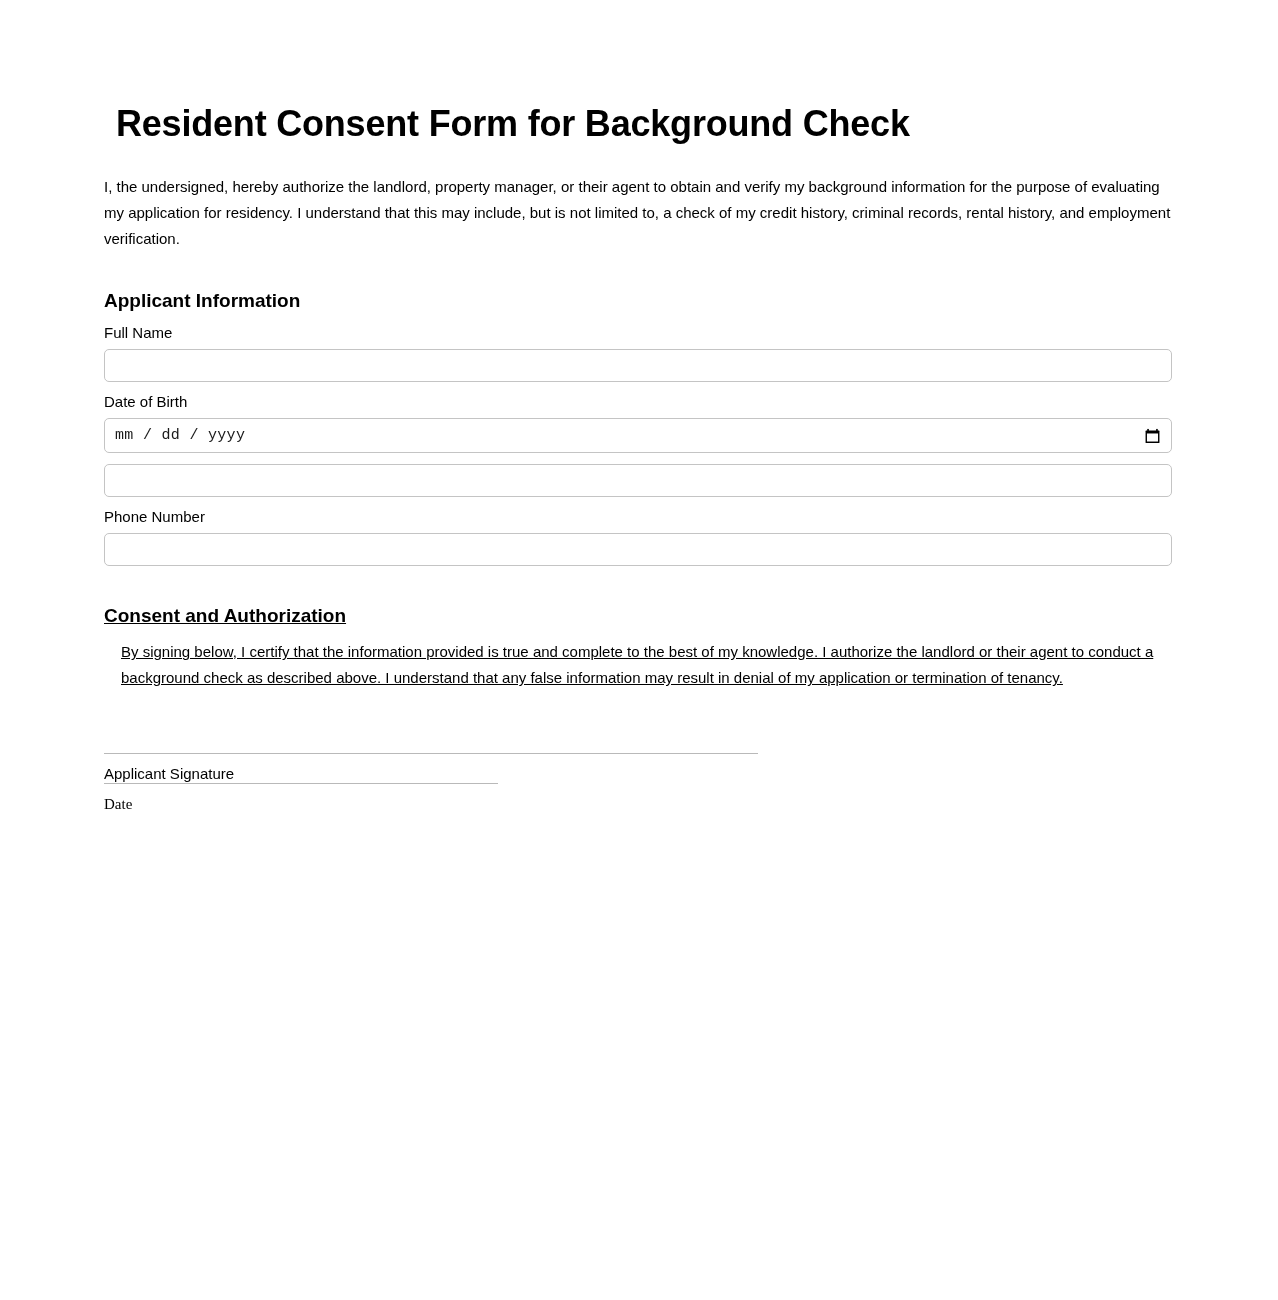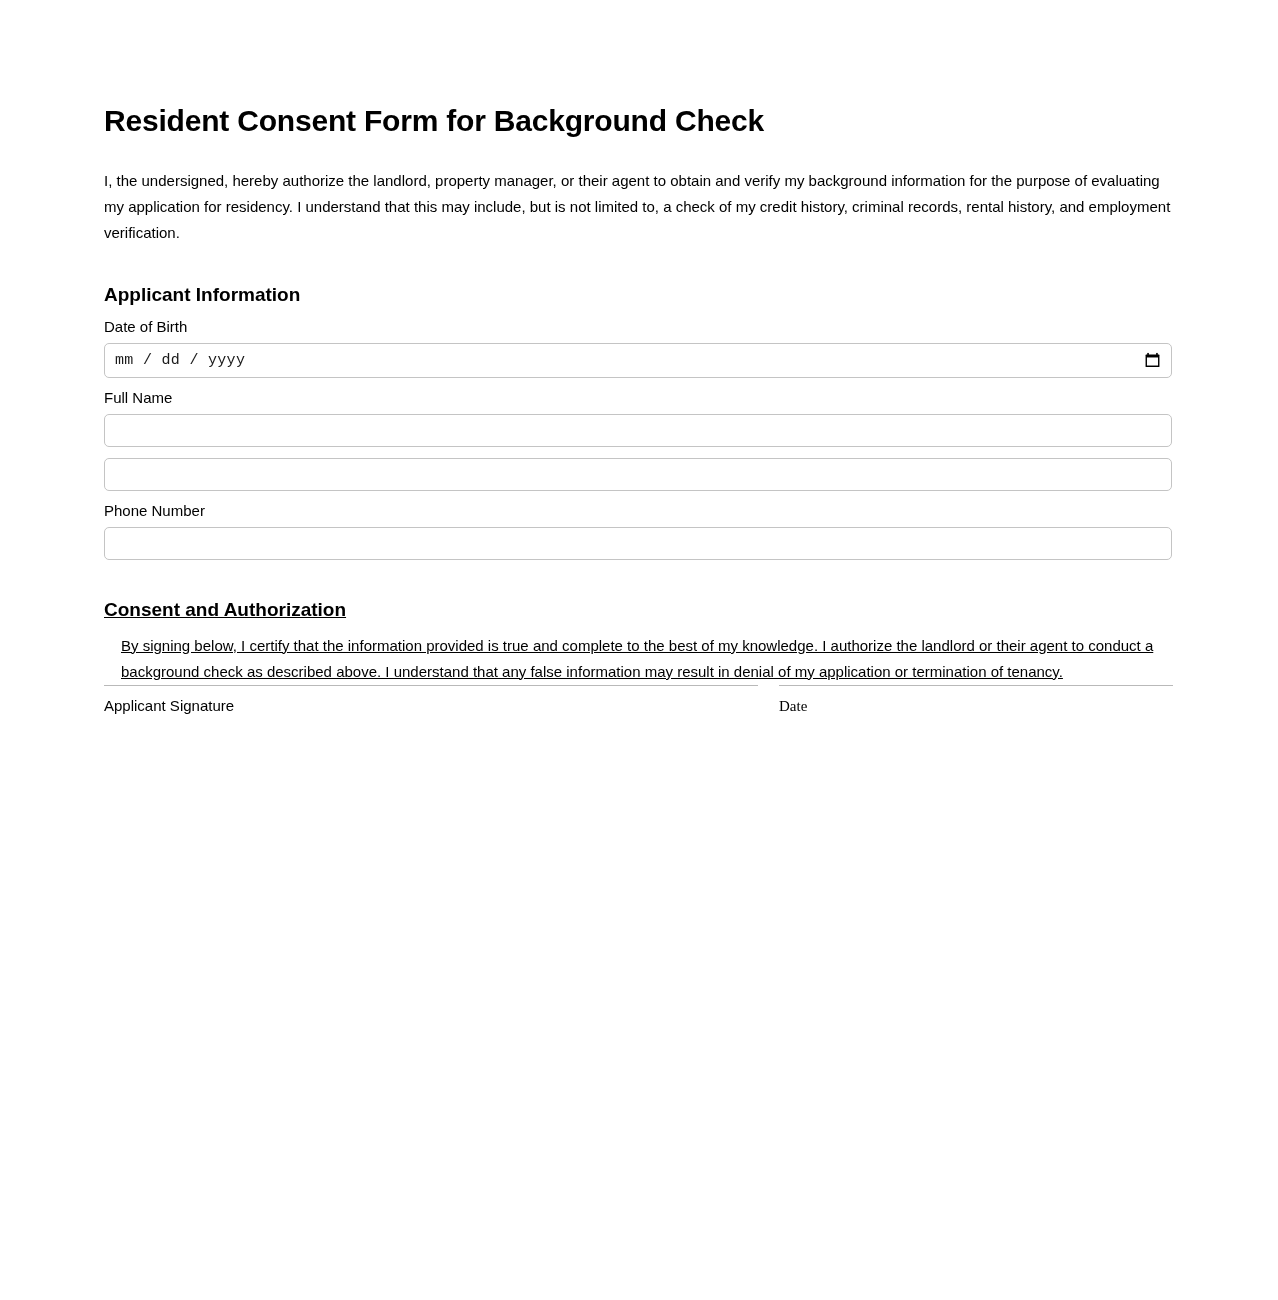--- a/index.html
+++ b/index.html
@@ -14,24 +14,24 @@
     font-family: "Liberation Sans", sans-serif;
     color: #000000;
     -webkit-font-smoothing: antialiased;
   }
   .page {
     box-sizing: border-box;
     padding: 104px 104px 0 104px;
     width: 1278px;
   }
   .form-title {
-    font-size: 30px;
+    font-size: 36px;
     font-weight: bold;
     line-height: 1.12;
-    margin: 0 0 30px 0;
+    margin: 0 0 30px 12px;
     letter-spacing: -0.2px;
   }
   .intro-paragraph {
     font-size: 15px;
     line-height: 26px;
     margin: 13px 0 38px 0;
     max-width: 1070px;
   }
   .section-heading {
     font-size: 19px;
@@ -99,20 +99,22 @@
     text-decoration: underline;
   }
   .consent-paragraph {
     font-size: 15px;
     line-height: 26px;
     margin: 10px 0 0 17px;
     max-width: 1070px;
   }
   .signature-row {
     display: flex;
+    margin-top: 62px;
+    flex-direction: column;
   }
   .signature-cell {
     display: block;
   }
   .signature-cell.applicant {
     width: 654px;
     margin-right: 21px;
   }
   .signature-cell.date {
     width: 394px;
@@ -137,37 +139,37 @@
 
   <h1 class="form-title">Resident Consent Form for Background Check</h1>
 
   <p class="intro-paragraph">I, the undersigned, hereby authorize the landlord, property manager, or their agent to obtain and verify my background information for the purpose of evaluating my application for residency. I understand that this may include, but is not limited to, a check of my credit history, criminal records, rental history, and employment verification.</p>
 
   <section>
 
     <h2 class="section-heading">Applicant Information</h2>
 
     <div class="field-group">
+      <label class="field-label">Full Name</label>
+      <input class="text-input" type="text" placeholder="" style="">
+    </div>
+
+    <div class="field-group">
       <label class="field-label">Date of Birth</label>
       <div class="date-input-wrap">
         <div class="date-input">
           <span class="date-placeholder">mm / dd / yyyy</span>
         </div>
         <svg class="calendar-icon" viewBox="0 0 16 16">
           <rect x="2.4" y="0.4" width="1.7" height="2.6" fill="#000000"></rect>
           <rect x="11.9" y="0.4" width="1.7" height="2.6" fill="#000000"></rect>
           <rect x="0.6" y="2.2" width="14.8" height="13.2" rx="0.6" fill="#000000"></rect>
           <rect x="2.1" y="5.3" width="11.8" height="8.6" fill="#ffffff"></rect>
         </svg>
       </div>
-    </div>
-
-    <div class="field-group">
-      <label class="field-label">Full Name</label>
-      <input class="text-input" type="text" placeholder="" style="">
     </div>
 
     <div class="field-group">
       <input class="text-input" type="text" placeholder="" style="">
     </div>
 
 
     <div class="field-group">
       <label class="field-label">Phone Number</label>
       <input class="text-input" type="text" placeholder="" style="">

